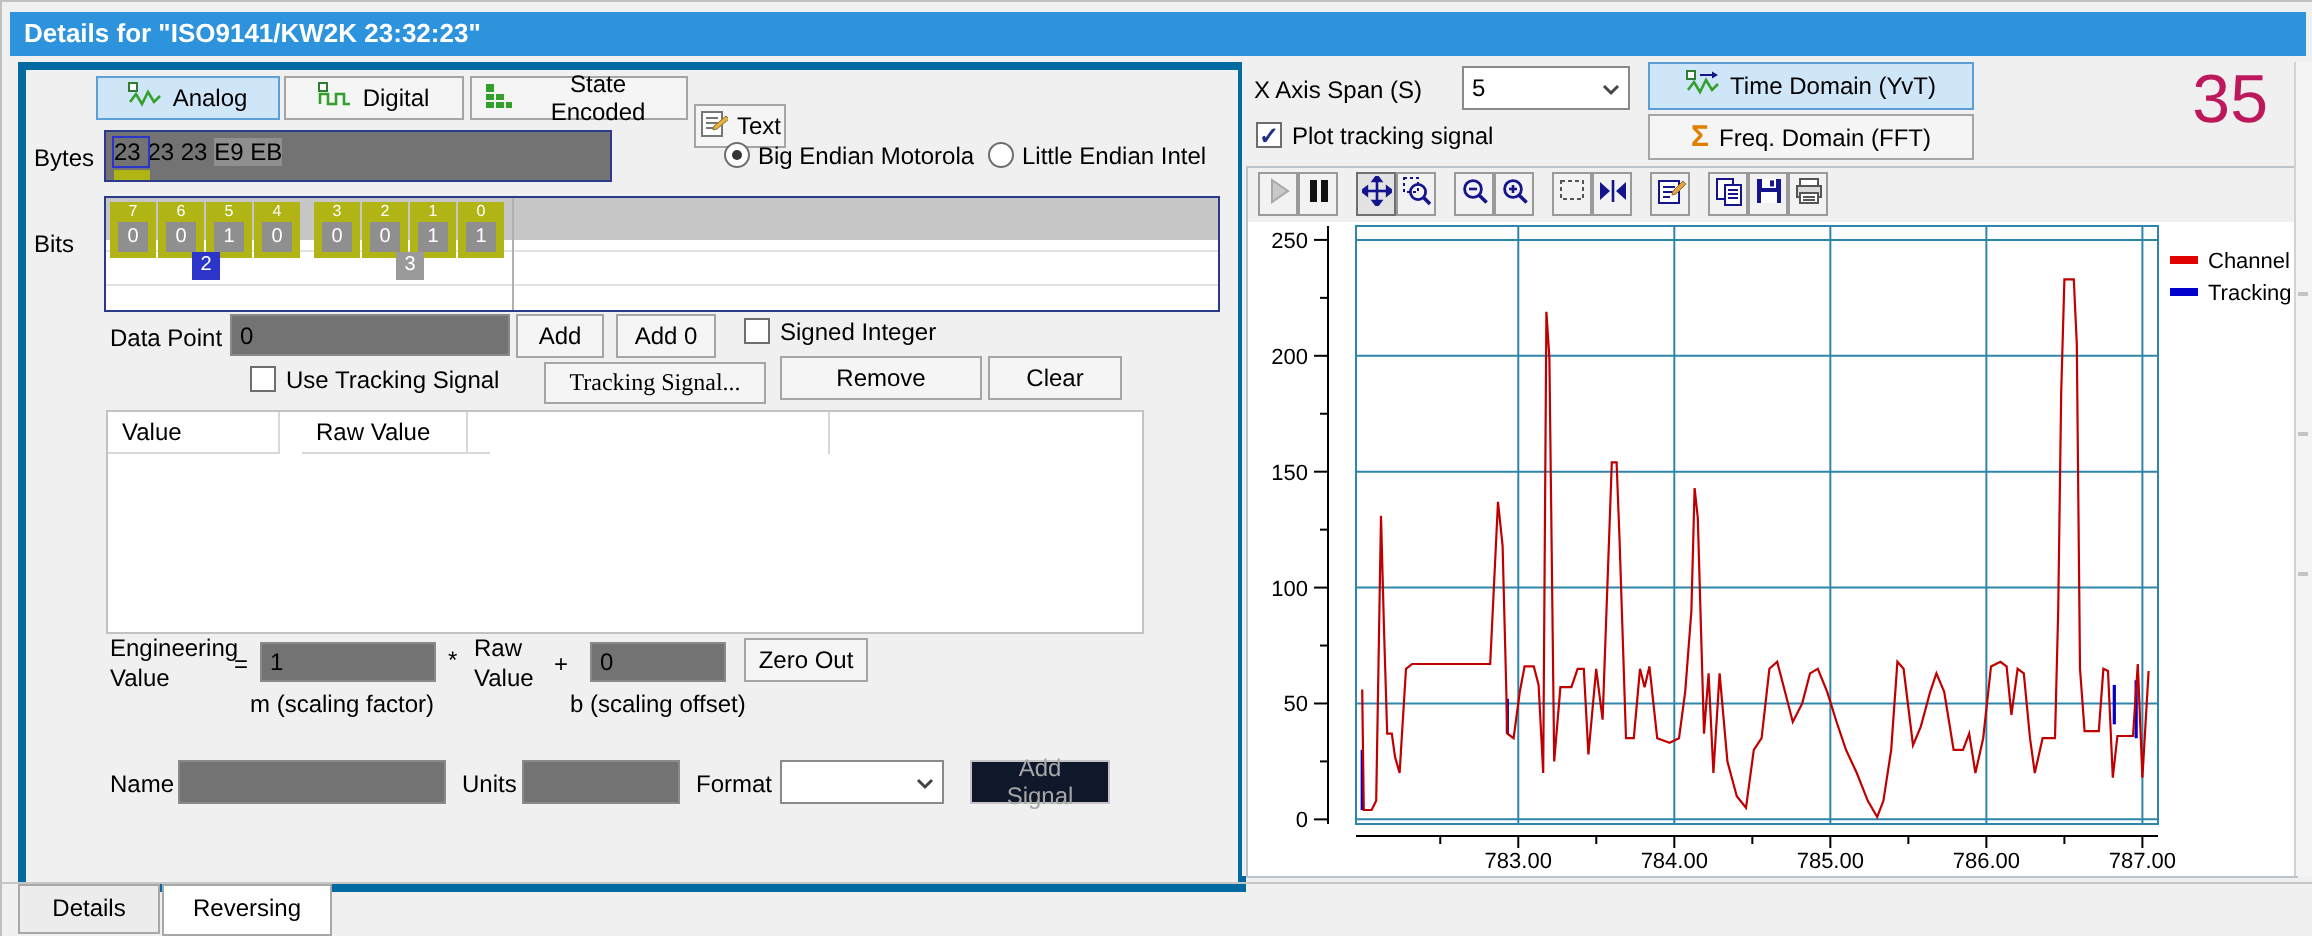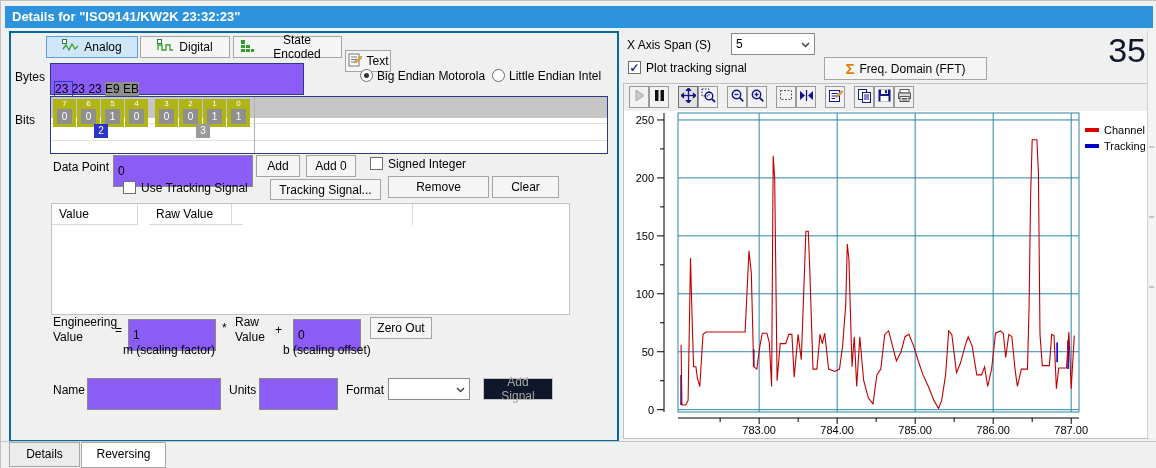--- a/index.html
+++ b/index.html
@@ -2,27 +2,27 @@
 <html><head>
 <meta charset="utf-8">
 <style>
   html,body{margin:0;padding:0;background:#fff;}
   #win{position:relative;width:1156px;height:468px;background:#f0f0f0;border:1px solid #c0c0c0;
        font-family:"Liberation Sans",sans-serif;font-size:12px;color:#000;overflow:hidden;}
   .lbl{position:absolute;white-space:nowrap;font-size:12px;}
   .titlebar{position:absolute;left:4px;top:5px;right:4px;height:22px;background:#2d93dd;color:#fff;
             font-weight:bold;font-size:13px;line-height:22px;padding-left:7px;}
   .panel{position:absolute;background:#f0f0f0;}
-  #leftPanel{left:8px;top:30px;width:606px;height:407px;border:2px solid #0369a1;}
+  #leftPanel{left:8px;top:30px;width:606px;height:407px;border:4px solid #0369a1;}
   #rightPanel{left:620px;top:30px;width:527px;height:407px;}
   .btn{position:absolute;display:flex;align-items:center;justify-content:center;gap:5px;
        background:#f5f5f5;border:1px solid #a5a5a5;font-size:12px;font-family:inherit;cursor:default;box-sizing:border-box;}
   .btn.sel{background:#cfe6f9;border-color:#5c9fd6;}
   .btn.disabled{color:#a6a6a6;border-color:#c4c4c4;background:#0f172a;}
-  .input{position:absolute;background:#8b5cf6;border:1px solid #8a8a8a;font-size:12px;padding:15px 4px;
+  .input{position:absolute;background:#737373;border:1px solid #8a8a8a;font-size:12px;padding:0 4px;
          font-family:inherit;box-sizing:border-box;outline:none;}
   .navy-border{border:1px solid #2c3a8c;}
   .cbx{position:absolute;width:13px;height:13px;background:#fff;border:1px solid #6e6e6e;box-sizing:border-box;
        display:flex;align-items:center;justify-content:center;font-size:12px;font-weight:bold;color:#1d2f86;line-height:1;}
   .radio{position:absolute;width:13px;height:13px;background:#fff;border:1px solid #6e6e6e;border-radius:50%;box-sizing:border-box;}
   .radio.on::after{content:"";position:absolute;left:3px;top:3px;width:5px;height:5px;border-radius:50%;background:#333;}
   .dropdown{position:absolute;background:#fff;border:1px solid #8a8a8a;box-sizing:border-box;
             display:flex;align-items:center;padding-left:4px;}
   .dropdown .arrow{margin-left:auto;margin-right:4px;}
   
@@ -37,21 +37,21 @@
   .vline{position:absolute;top:0;width:1px;height:100%;background:#b0b0b0;}
   
   #valTable{position:absolute;left:40px;top:170px;width:517px;height:110px;background:#fff;border:1px solid #c2c2c2;}
   #valTable .th{position:absolute;top:0;height:21px;line-height:21px;padding-left:7px;font-size:12px;border-bottom:1px solid #d8d8d8;box-sizing:border-box;}
   #valTable .colsep{position:absolute;top:0;height:21px;width:1px;background:#d8d8d8;}
   
   .tool{width:20px;height:22px;background:#f2f2f2;border:1px solid #9a9a9a;display:flex;align-items:center;justify-content:center;box-sizing:border-box;}
   .tool.pressed{background:#e2e2e2;border-color:#707070;}
   #chartBox{position:absolute;left:2px;top:52px;width:524px;height:354px;border:1px solid #b9c4cc;background:#fff;}
   #toolbarRow{position:absolute;left:0;top:0;width:100%;height:27px;background:#f0f0f0;display:flex;align-items:flex-start;padding-top:2px;box-sizing:border-box;}
-  #counter{position:absolute;right:2px;top:0px;font-size:34px;color:#0f172a;}
+  #counter{position:absolute;right:14px;top:0px;font-size:34px;color:#be185d;}
   
   .tab{position:absolute;top:441px;height:25px;border:1px solid #a8a8a8;box-sizing:border-box;
        text-align:center;line-height:23px;font-size:12px;background:#ececec;}
   .tab.active{background:#fff;height:26px;}
   #tabline{position:absolute;left:0;top:440px;width:100%;height:1px;background:#c6c6c6;}
   #vscroll{position:absolute;right:1px;top:30px;width:8px;height:407px;background:#f4f4f4;border-left:1px solid #d2d2d2;}
   #vscroll i{position:absolute;left:1px;width:5px;height:2px;background:#c4c4c4;}
   svg text{font-family:"Liberation Sans",sans-serif;}
 </style>
 </head>
@@ -154,21 +154,21 @@
 
     <span class="lbl" style="left:42px;top:127px;">Data Point</span>
     <input class="input" style="left: 102px; top: 122px; width: 140px; height: 21px;" value="0">
     <button class="btn" style="left:245px;top:122px;width:44px;height:22px;">Add</button>
     <button class="btn" style="left:295px;top:122px;width:50px;height:22px;">Add 0</button>
     <span class="cbx" style="left:359px;top:124px;"></span>
     <span class="lbl" style="left:377px;top:124px;">Signed Integer</span>
 
     <span class="cbx" style="left:112px;top:148px;"></span>
     <span class="lbl" style="left:130px;top:148px;">Use Tracking Signal</span>
-    <button class="btn" style="left:259px;top:146px;width:111px;height:21px;">Tracking Signal...</button>
+    <button class="btn" style="left:259px;top:146px;width:111px;height:21px;font-family:Liberation Serif, serif;">Tracking Signal...</button>
     <button class="btn" style="left:377px;top:143px;width:101px;height:22px;">Remove</button>
     <button class="btn" style="left:481px;top:143px;width:67px;height:22px;">Clear</button>
 
     <div id="valTable">
       <span class="th" style="left:0;width:85px;">Value</span>
       <span class="th" style="left:97px;width:94px;">Raw Value</span>
       <span class="colsep" style="left:85px;"></span>
       <span class="colsep" style="left:179px;"></span>
       <span class="colsep" style="left:360px;"></span>
     </div>
@@ -201,20 +201,29 @@
   </div>
 
   <div id="rightPanel" class="panel">
     <span class="lbl" style="left:6px;top:7px;">X Axis Span (S)</span>
     <div class="dropdown" style="left:110px;top:2px;width:84px;height:22px;">
       <span>5</span>
       <span class="arrow"><svg width="9" height="6">
             <polyline points="1,1 4.5,4.5 8,1" fill="none" stroke="#444" stroke-width="1.5"></polyline>
           </svg></span>
     </div>
+    <button class="btn sel" style="left:203px;top:0px;width:163px;height:24px;">
+      <span><svg width="17" height="13">
+            <rect x="0.5" y="0.5" width="4" height="4" fill="#fff" stroke="#2e7d32"></rect>
+            <line x1="7" y1="2.5" x2="14" y2="2.5" stroke="#14148c"></line>
+            <path d="M16 2.5l-3-1.8v3.6z" fill="#14148c"></path>
+            <polyline points="1,10 4,6 7,11 10,5 13,10 16,7" fill="none" stroke="#33a02c" stroke-width="1.3"></polyline>
+          </svg></span>
+      <span>Time Domain (YvT)</span>
+    </button>
     <button class="btn" style="left:203px;top:26px;width:163px;height:23px;">
       <span style="color:#e07f00;font-weight:bold;font-size:15px;">Σ</span>
       <span>Freq. Domain (FFT)</span>
     </button>
     <span class="cbx" style="left:7px;top:30px;">✓</span>
     <span class="lbl" style="left:25px;top:30px;">Plot tracking signal</span>
     <div id="counter">35</div>
 
     <div id="chartBox">
       <div id="toolbarRow">

